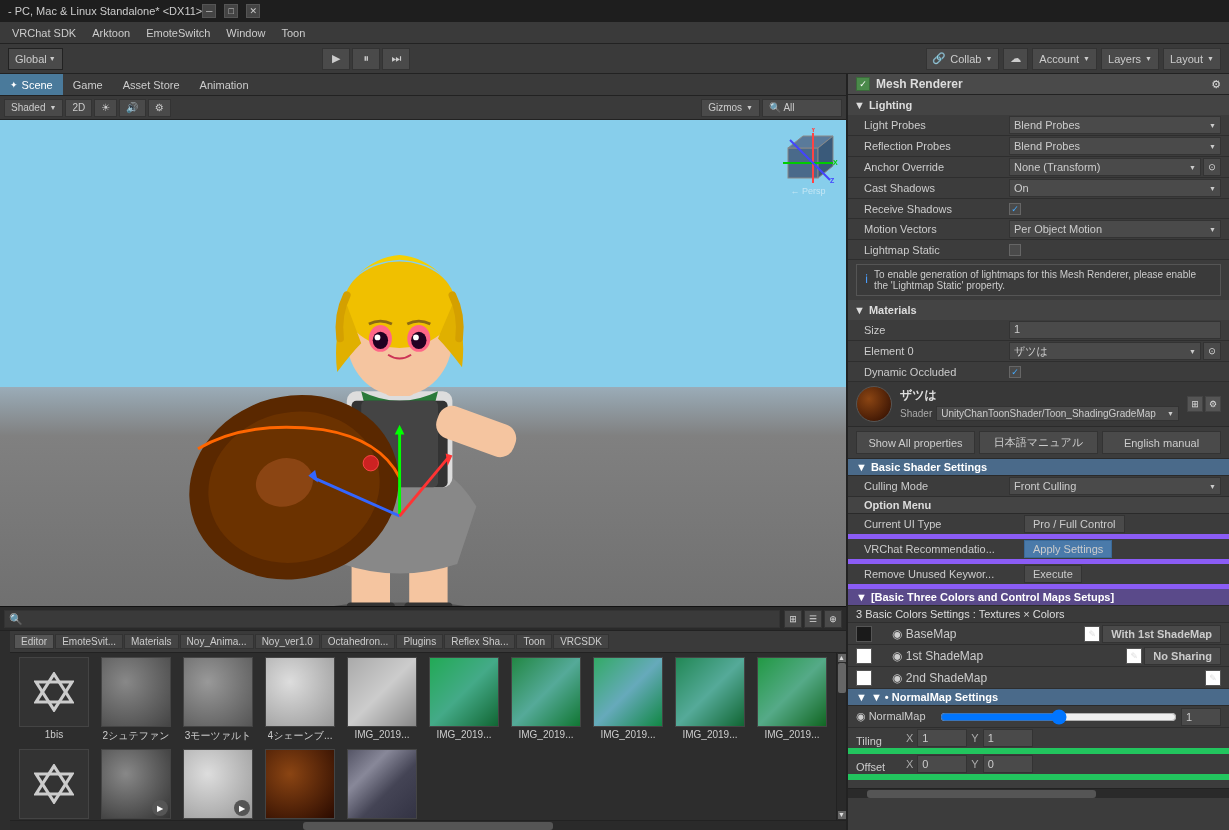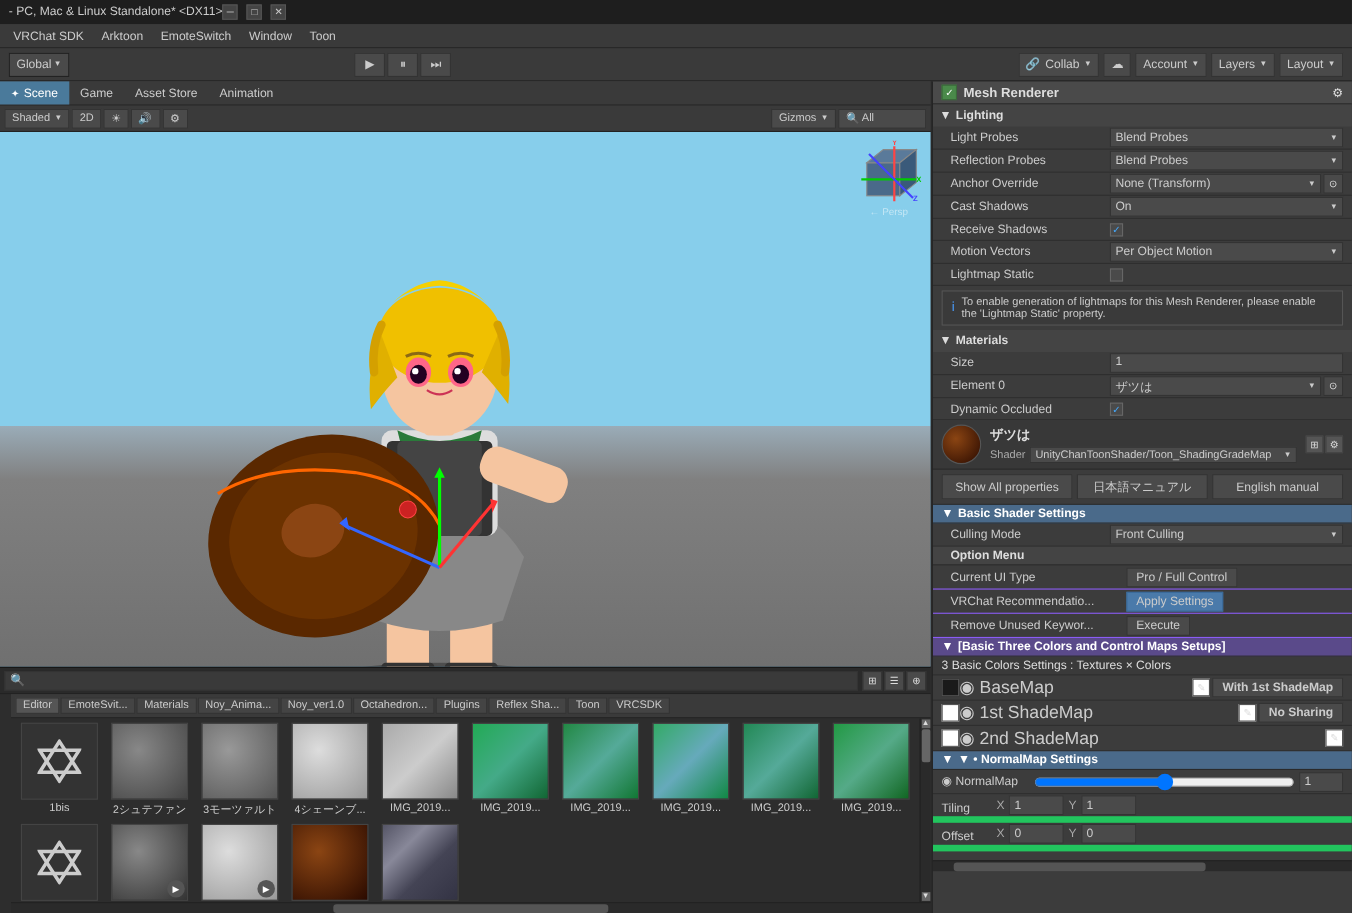--- a/index.html
+++ b/index.html
@@ -86,34 +86,34 @@
     .shader-value::after { content: '▼'; font-size: 7px; }
     .mat-icons { display: flex; gap: 2px; }
     .mat-icon-btn { width: 16px; height: 16px; background: #555; border: 1px solid #444; cursor: pointer; display: flex; align-items: center; justify-content: center; font-size: 9px; }
 
     
     .prop-buttons-row { display: flex; padding: 4px 8px; gap: 4px; border-bottom: 1px solid #2a2a2a; }
     .prop-btn { background: #4a4a4a; border: 1px solid #333; color: #ccc; font-size: 11px; padding: 3px 8px; cursor: pointer; flex: 1; text-align: center; }
 
     
     .option-menu-header { background: #444; padding: 2px 8px 2px 16px; font-size: 11px; font-weight: bold; color: #ddd; border-bottom: 1px solid #2a2a2a; }
-    .option-row { display: flex; align-items: center; min-height: 22px; padding: 1px 8px 1px 16px; border-bottom: 1px solid #8b5cf6; }
+    .option-row { display: flex; align-items: center; min-height: 22px; padding: 1px 8px 1px 16px; border-bottom: 5px solid #8b5cf6; }
     .option-label { width: 160px; color: #ccc; font-size: 11px; flex-shrink: 0; }
     .option-btn { background: #4a4a4a; border: 1px solid #333; color: #ccc; font-size: 11px; padding: 2px 8px; cursor: pointer; }
     .option-btn.blue { background: #4a7aaa; border-color: #3a6a9a; }
 
     
     .basic-shader-header { background: #4a6a8a; padding: 2px 8px; font-size: 11px; font-weight: bold; color: #fff; border-bottom: 1px solid #2a2a2a; display: flex; align-items: center; gap: 4px; }
 
     
     .three-colors-header { background: #5a4a8a; padding: 2px 8px; font-size: 11px; font-weight: bold; color: #fff; border-bottom: 1px solid #2a2a2a; display: flex; align-items: center; gap: 4px; }
     .colors-subtitle { padding: 2px 8px; font-size: 11px; color: #ddd; border-bottom: 1px solid #2e2e2e; background: #3a3a3a; display: flex; align-items: center; gap: 4px; }
     .color-row { display: flex; align-items: center; min-height: 22px; padding: 1px 8px; border-bottom: 1px solid #2e2e2e; }
     .color-swatch { width: 16px; height: 16px; border: 1px solid #555; flex-shrink: 0; cursor: pointer; }
-    .color-label { flex: 1; font-size: 16px; color: #ccc; margin-left: 0; }
+    .color-label { flex: 1; font-size: 12px; color: #ccc; margin-left: 20px; }
     .color-edit { width: 16px; height: 16px; border: 1px solid #555; background: #fff; flex-shrink: 0; cursor: pointer; display: flex; align-items: center; justify-content: center; font-size: 9px; }
     .color-action-btn { background: #4a4a4a; border: 1px solid #333; color: #ccc; font-size: 11px; padding: 2px 8px; cursor: pointer; font-weight: bold; }
 
     
     .normal-map-header { background: #4a6a8a; padding: 2px 8px; font-size: 11px; font-weight: bold; color: #fff; border-bottom: 1px solid #2a2a2a; display: flex; align-items: center; gap: 4px; }
     .nm-row { display: flex; align-items: center; min-height: 22px; padding: 1px 8px; border-bottom: 1px solid #2e2e2e; }
     .nm-label { width: 80px; font-size: 11px; color: #ccc; flex-shrink: 0; }
     .nm-input { background: #4a4a4a; border: 1px solid #333; color: #ccc; font-size: 11px; padding: 1px 4px; width: 60px; height: 18px; }
     .nm-slider { flex: 1; margin: 0 4px; }
     .nm-tiling-row { display: flex; align-items: flex-end; min-height: 20px; padding: 1px 8px; border-bottom: 6px solid #22c55e; }

